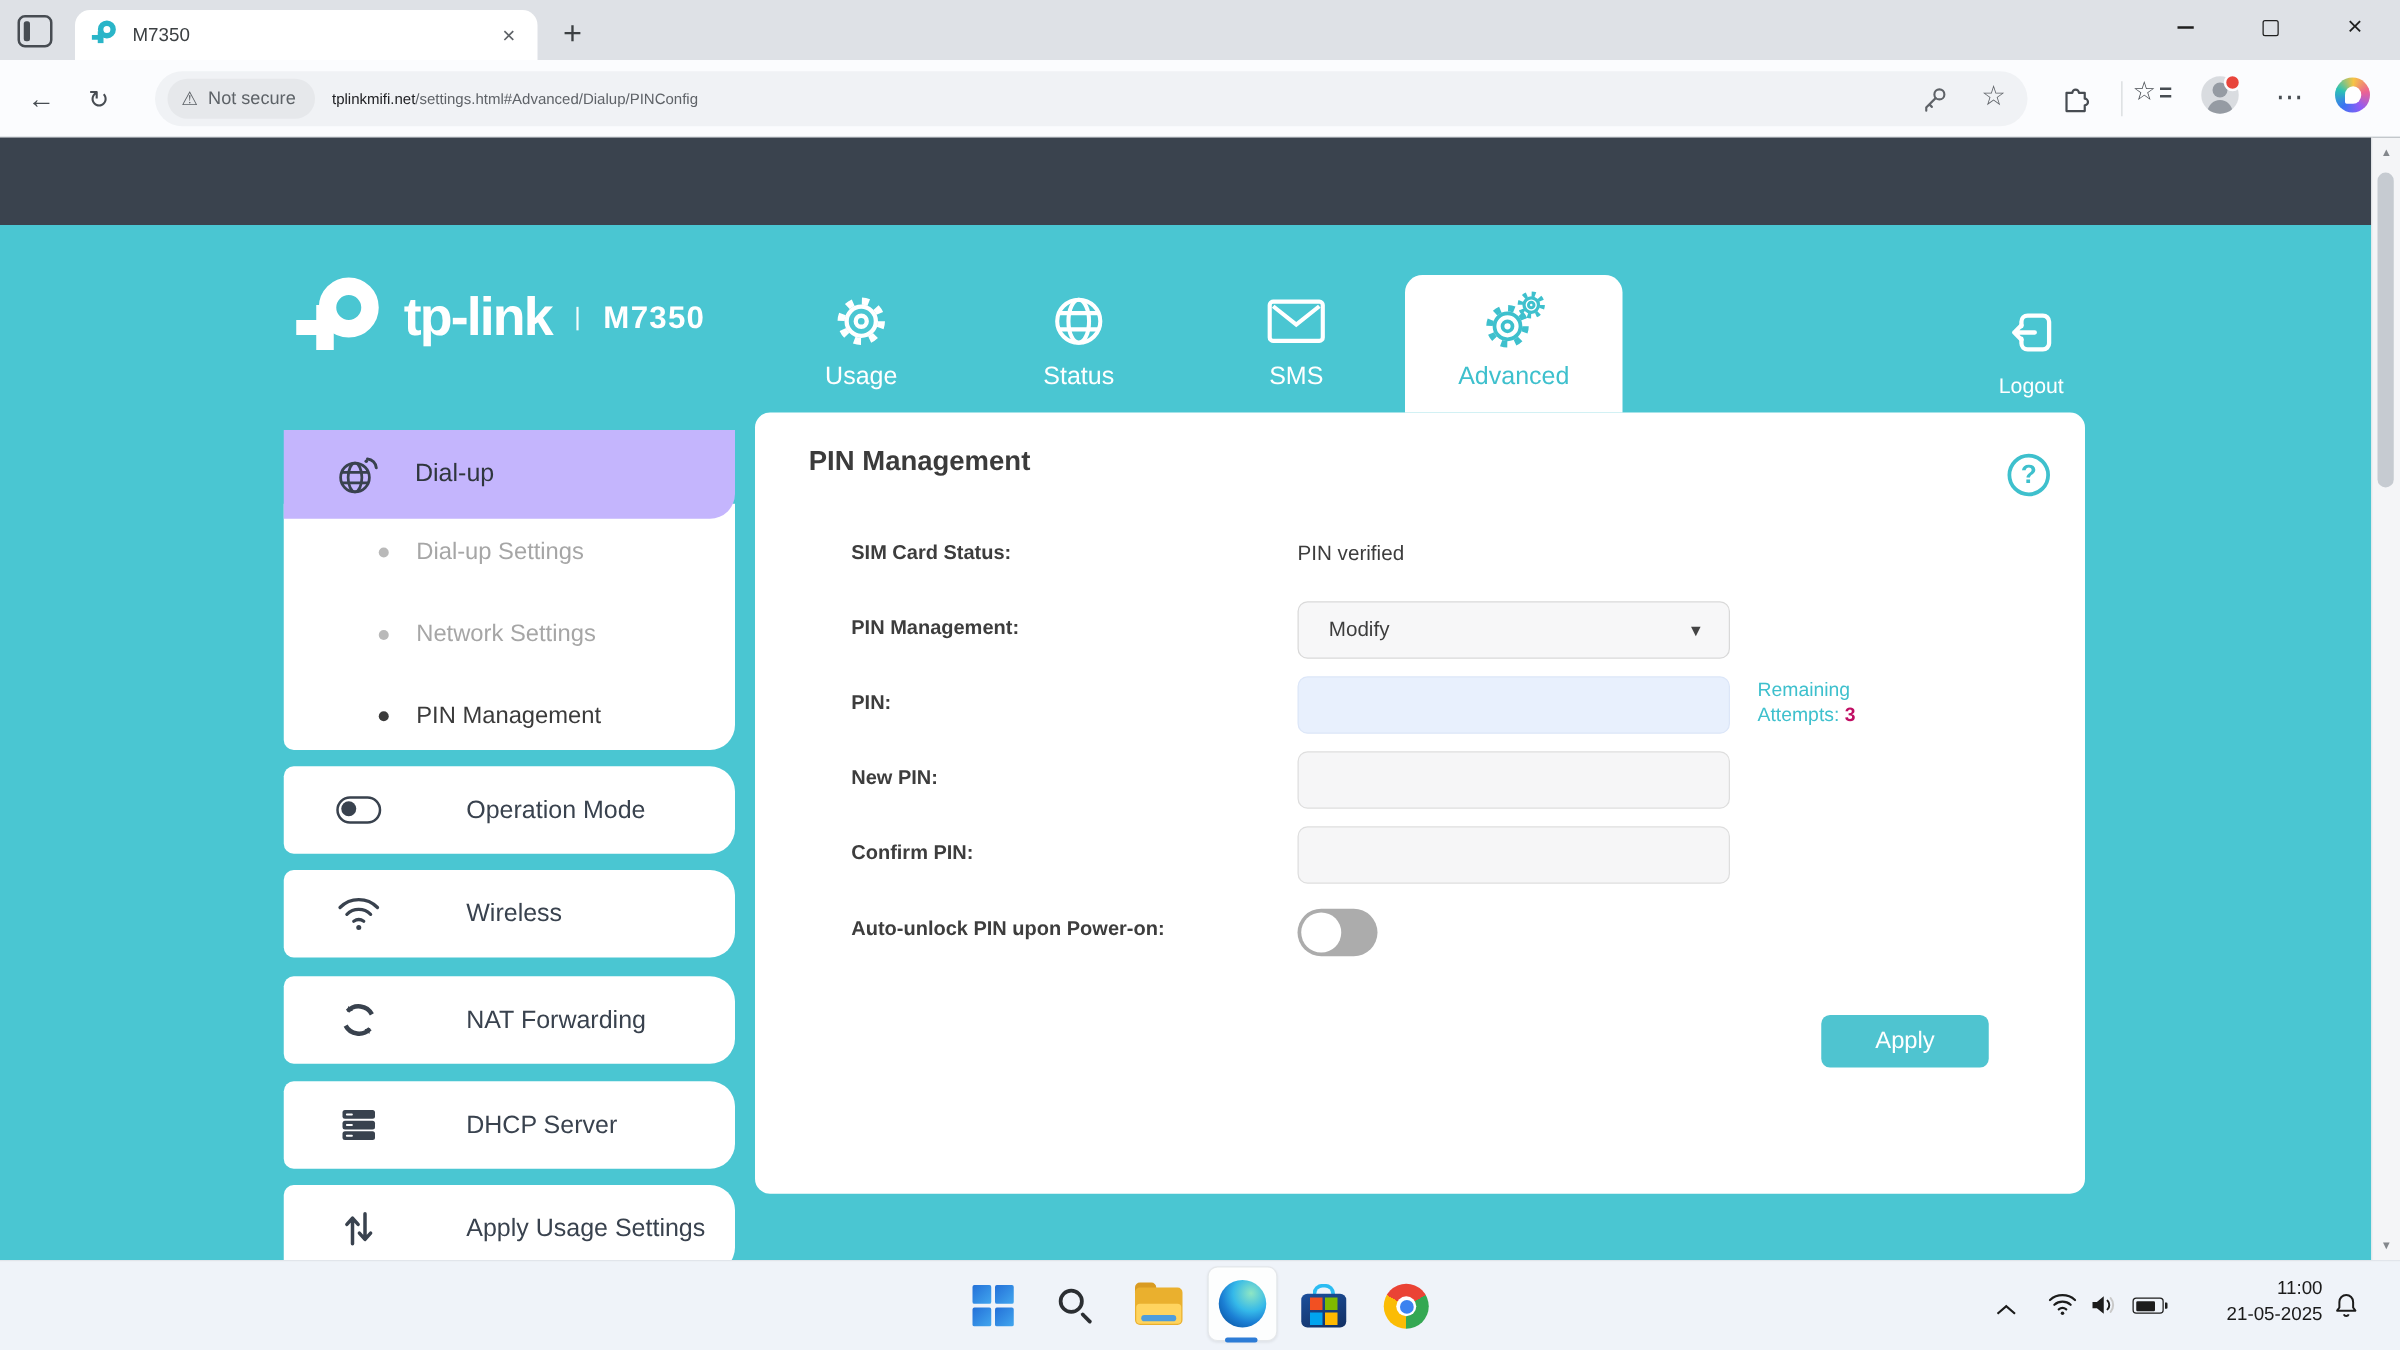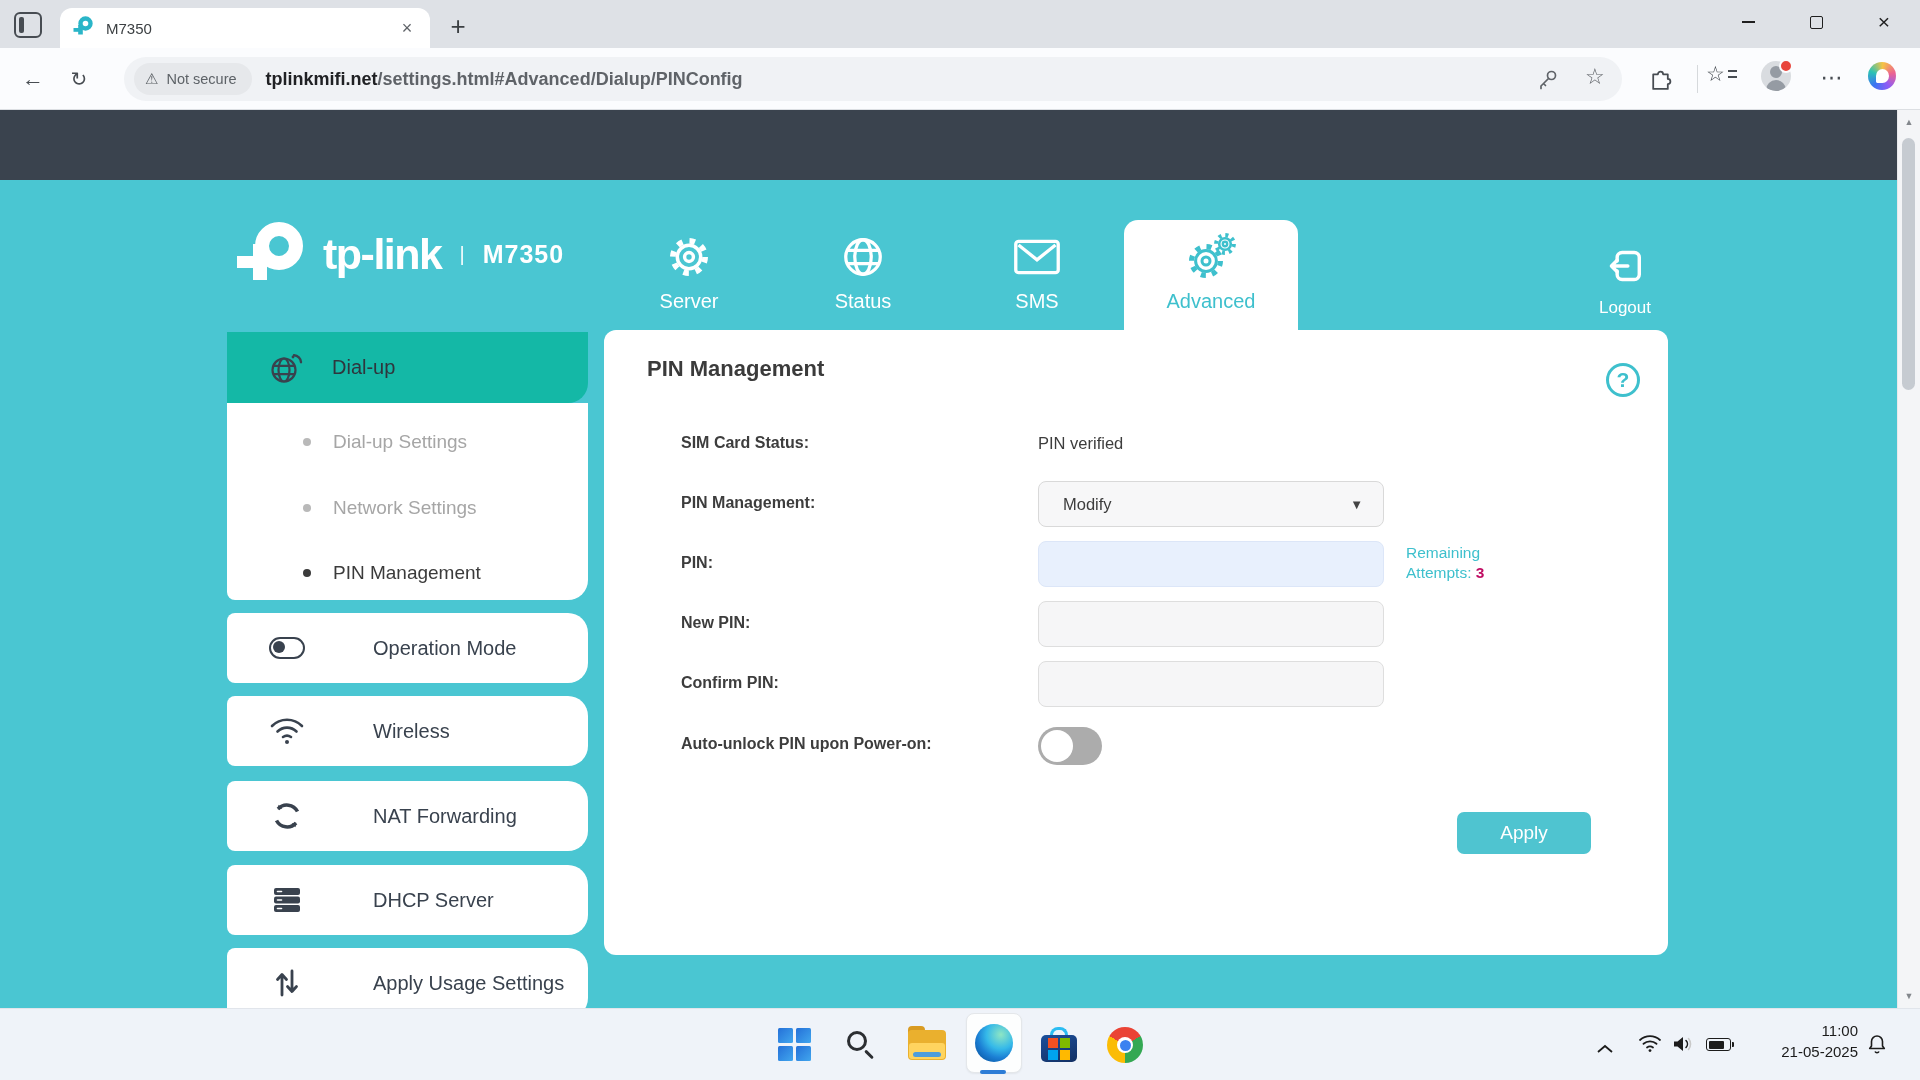--- a/index.html
+++ b/index.html
@@ -22,21 +22,21 @@
   .win-close-glyph{font-size:21px;line-height:20px;}
   
   .toolbar{position:absolute;left:0;top:48px;width:1920px;height:62px;background:#fbfcfe;border-bottom:1px solid #dcdfe3;box-sizing:border-box;}
   .navbtn{position:absolute;top:14px;width:34px;height:34px;display:flex;align-items:center;justify-content:center;
           font-size:22px;color:#474c52;}
   .addr{position:absolute;left:124px;top:9px;width:1498px;height:44px;background:#f0f2f5;border-radius:22px;
         display:flex;align-items:center;}
   .chip{margin-left:10px;height:32px;padding:0 15px 0 11px;border-radius:16px;background:#e6e8eb;
         display:flex;align-items:center;gap:8px;color:#5d6267;font-size:14.5px;}
   .chip .warn{font-size:15px;color:#5d6267;}
-  .url{margin-left:14px;font-size:18px;color:#202124;white-space:nowrap;font-weight:bold;}
+  .url{margin-left:14px;font-size:12px;color:#202124;white-space:nowrap;}
   .url .path{color:#5f6368;}
   .addr-key{position:absolute;left:1413px;top:11px;}
   .addr-star{position:absolute;left:1461px;top:7px;font-size:22px;color:#5f6368;}
   .tb-sep{position:absolute;left:1697px;top:17px;width:1px;height:28px;background:#d6d9dc;}
   .tb-abs{position:absolute;display:flex;align-items:center;justify-content:center;}
   .favstar{display:flex;align-items:center;gap:3px;color:#474c52;}
   .favstar .fs-star{font-size:21px;line-height:20px;}
   .fs-lines{display:flex;flex-direction:column;gap:4px;}
   .fs-lines i{display:block;width:9px;height:2px;background:#474c52;}
   .dots{font-size:22px;color:#474c52;letter-spacing:1px;}
@@ -68,21 +68,21 @@
   .logo .model{font-size:25px;font-weight:bold;color:#fff;letter-spacing:1px;}
   .advtab{position:absolute;left:1124px;top:40px;width:174px;height:110px;background:#fff;border-radius:14px 14px 0 0;}
   .navitem{position:absolute;top:52px;width:150px;display:flex;flex-direction:column;align-items:center;color:#fff;}
   .navitem .nicon{height:50px;display:flex;align-items:center;justify-content:center;}
   .navitem .nlabel{margin-top:8px;font-size:20px;}
   .navitem.active{color:#3ec0cd;}
   .logout{position:absolute;left:1585px;top:66px;width:80px;display:flex;flex-direction:column;align-items:center;color:#fff;}
   .logout .nlabel{margin-top:8px;font-size:17px;}
   
   .side-card{position:absolute;left:227px;width:361px;background:#fff;display:flex;align-items:center;}
-  .dialup{top:152px;height:71px;background:#14b8a6;border-radius:0 0 20px 0;z-index:2;}
+  .dialup{top:164px;height:71px;background:#c4b5fd;border-radius:0 0 20px 0;z-index:2;}
   .dialup .slabel{margin-left:27px;font-size:20px;color:#2f363d;}
   .sicon{width:36px;margin-left:42px;display:flex;align-items:center;justify-content:center;}
   .submenu{top:223px;height:197px;border-radius:0 0 20px 8px;display:block;}
   .subitem{position:absolute;left:0;width:100%;height:30px;display:flex;align-items:center;}
   .subitem .bullet{margin-left:76px;width:8px;height:8px;border-radius:50%;background:#b9b9b9;}
   .subitem .slabel{margin-left:22px;font-size:19px;color:#a6a6a6;}
   .subitem.active .bullet{background:#3b3b3b;}
   .subitem.active .slabel{color:#3b3b3b;}
   .group{height:70px;border-radius:8px 20px 20px 8px;gap:44px;}
   .group .slabel{margin-left:24px;font-size:20px;color:#39424e;}
@@ -282,21 +282,21 @@
     <div class="advtab"></div>
 
     <div class="navitem" style="left:614px;">
       <span class="nicon">
         <svg width="46" height="46" viewBox="0 0 24 24" fill="none" stroke="#fff">
           <circle cx="12" cy="12" r="8.4" stroke-width="3" stroke-dasharray="2.9 3.7"></circle>
           <circle cx="12" cy="12" r="6.1" stroke-width="1.8"></circle>
           <circle cx="12" cy="12" r="2.3" stroke-width="1.8"></circle>
         </svg>
       </span>
-      <span class="nlabel">Server</span>
+      <span class="nlabel">Usage</span>
     </div>
 
     <div class="navitem" style="left:788px;">
       <span class="nicon">
         <svg width="46" height="46" viewBox="0 0 24 24" fill="none" stroke="#fff" stroke-width="1.7">
           <circle cx="12" cy="12" r="9"></circle>
           <ellipse cx="12" cy="12" rx="4.3" ry="9"></ellipse>
           <path d="M3.8 8.6 H20.2 M3.8 15.4 H20.2"></path>
         </svg>
       </span>

